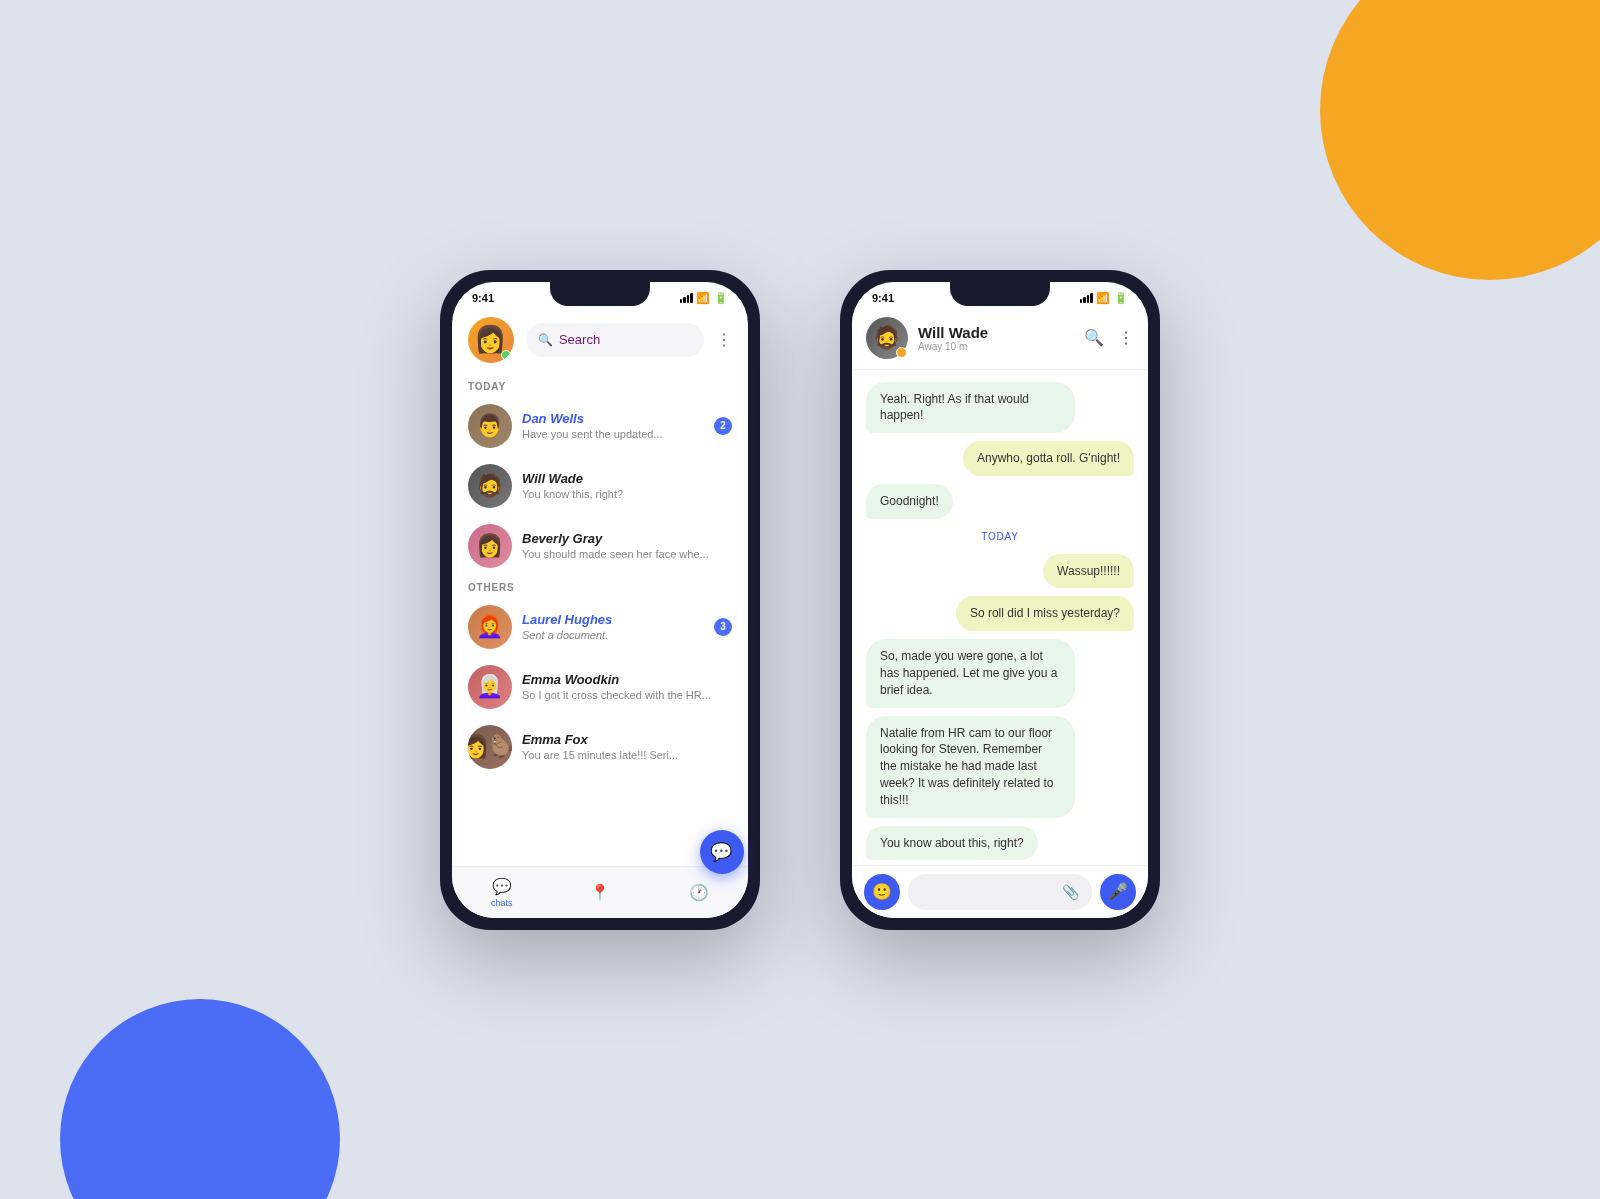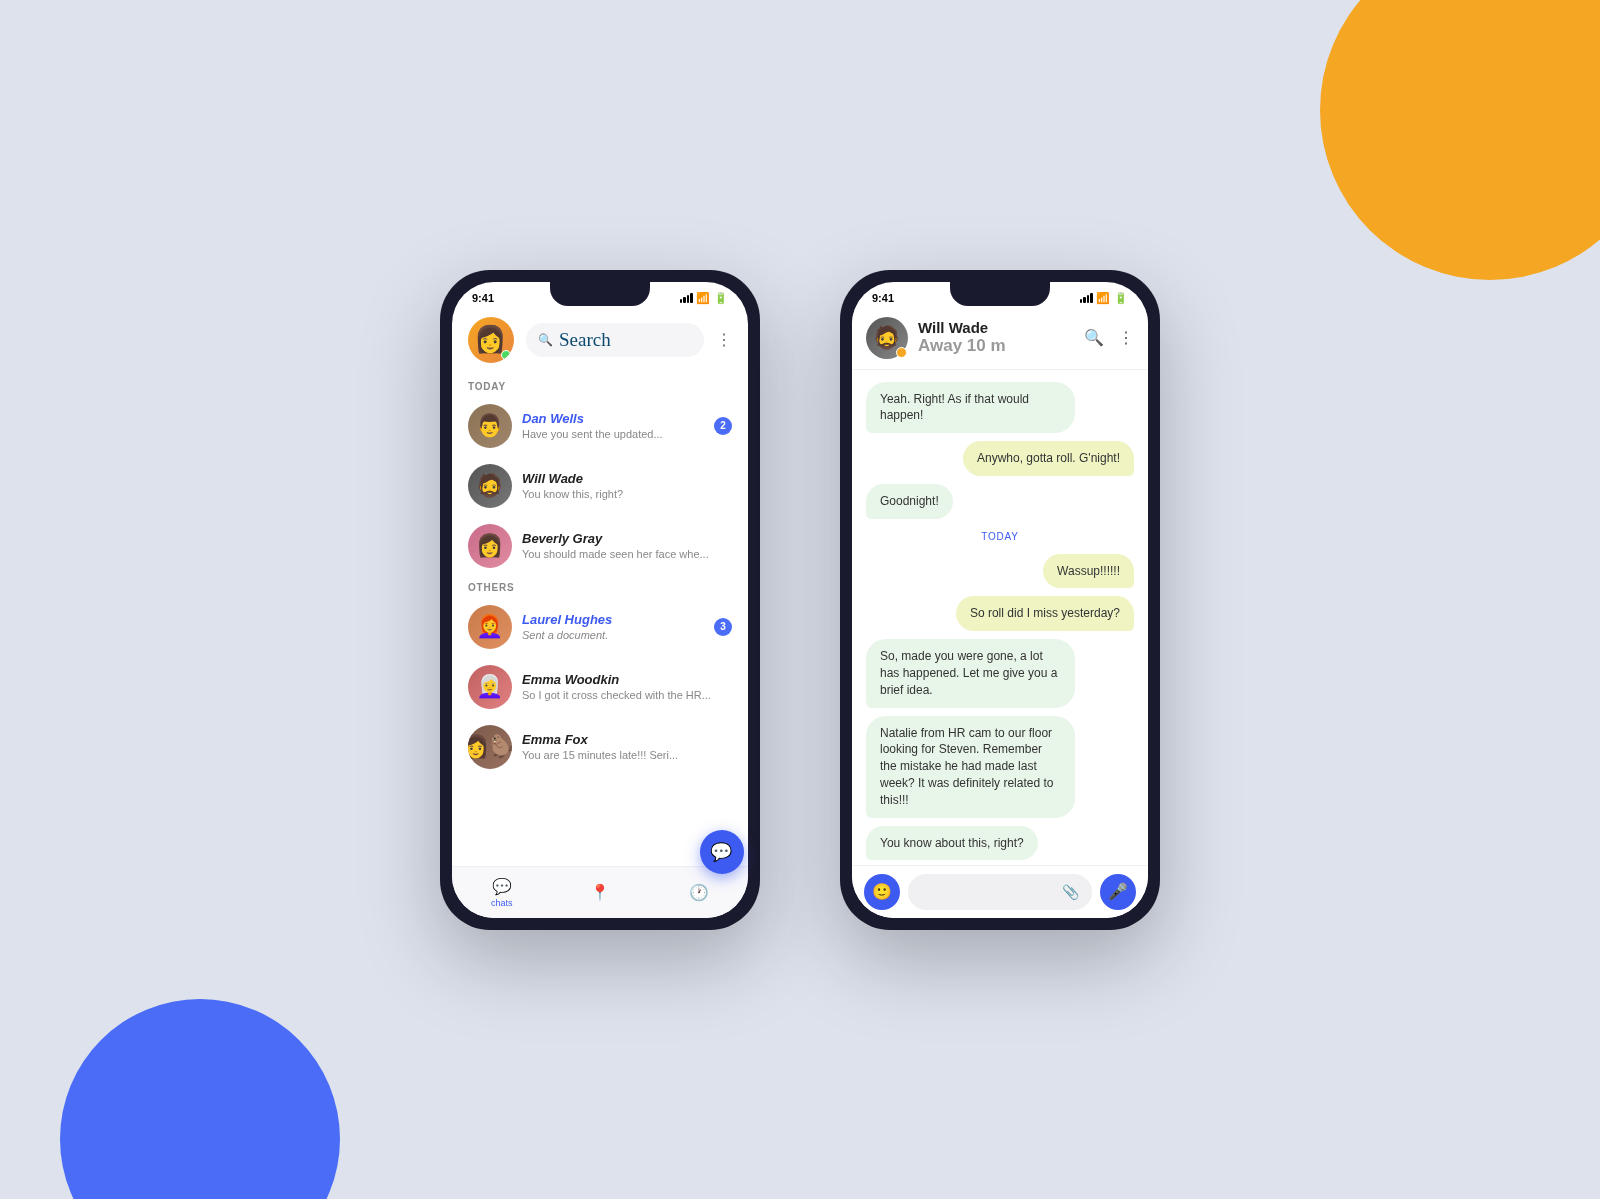--- a/index.html
+++ b/index.html
@@ -142,23 +142,22 @@
       display: flex;
       align-items: center;
       gap: 6px;
       padding: 0 12px;
     }
     .search-icon-inner {
       color: #999;
       font-size: 12px;
     }
     .search-placeholder {
-      font-size: 19px;
-      color: #0c4a6e;
-      font-family: Liberation Serif, serif;
+      font-size: 13px;
+      color: #701a75;
     }
     .more-icon {
       color: #666;
       font-size: 16px;
       cursor: pointer;
     }
     .section-label {
       font-size: 10px;
       font-weight: 700;
       color: #888;
@@ -313,23 +312,22 @@
     }
     .detail-name-status {
       flex: 1;
     }
     .detail-name {
       font-size: 15px;
       font-weight: 700;
       color: #222;
     }
     .detail-status {
-      font-size: 17px;
+      font-size: 10px;
       color: #999;
-      font-weight: bold;
     }
     .detail-actions {
       display: flex;
       gap: 14px;
       align-items: center;
     }
     .detail-action-icon {
       color: #555;
       font-size: 16px;
       cursor: pointer;

